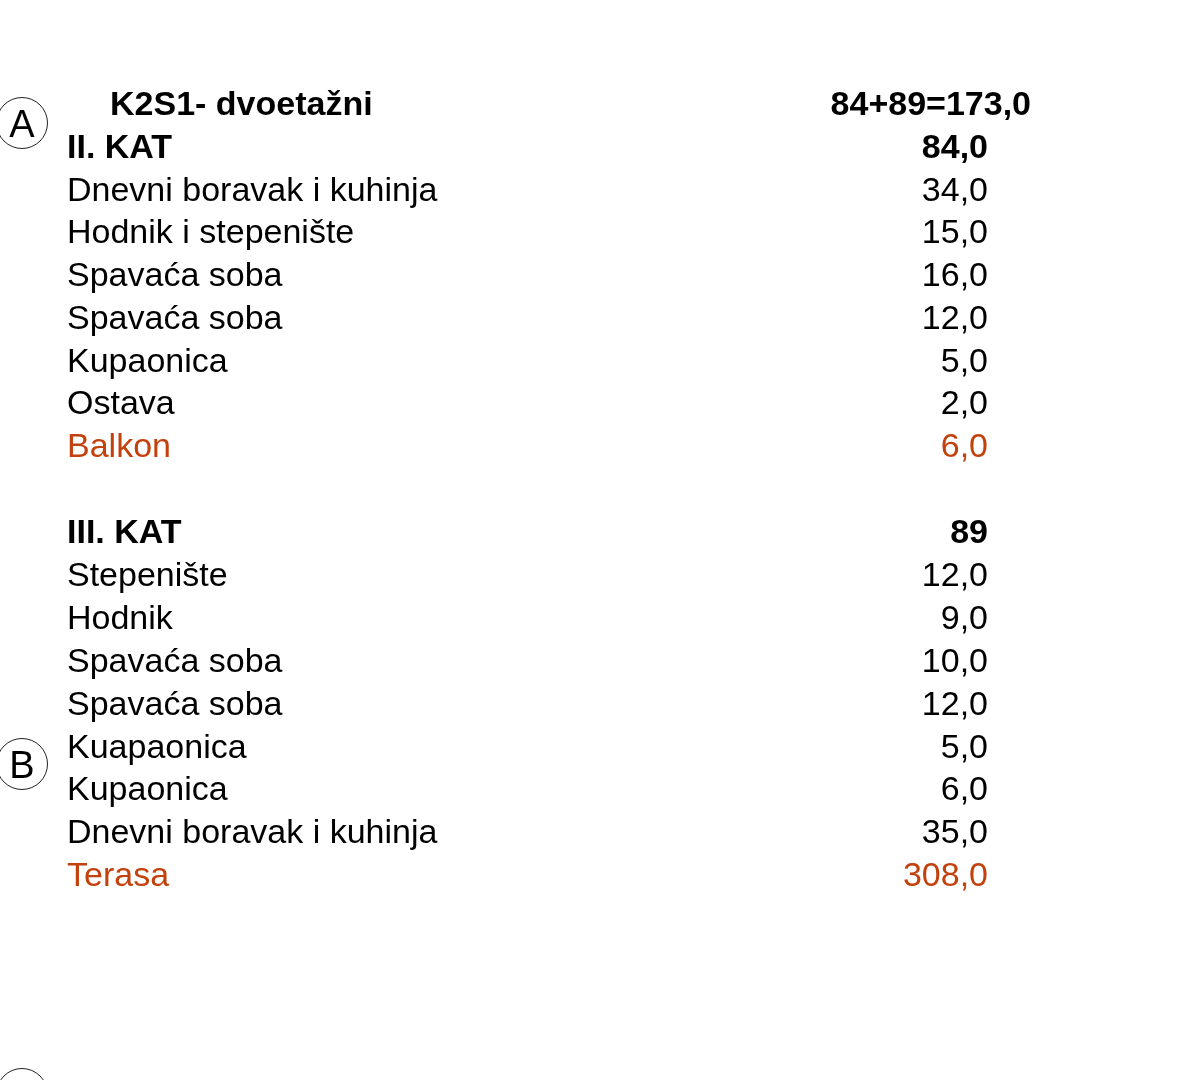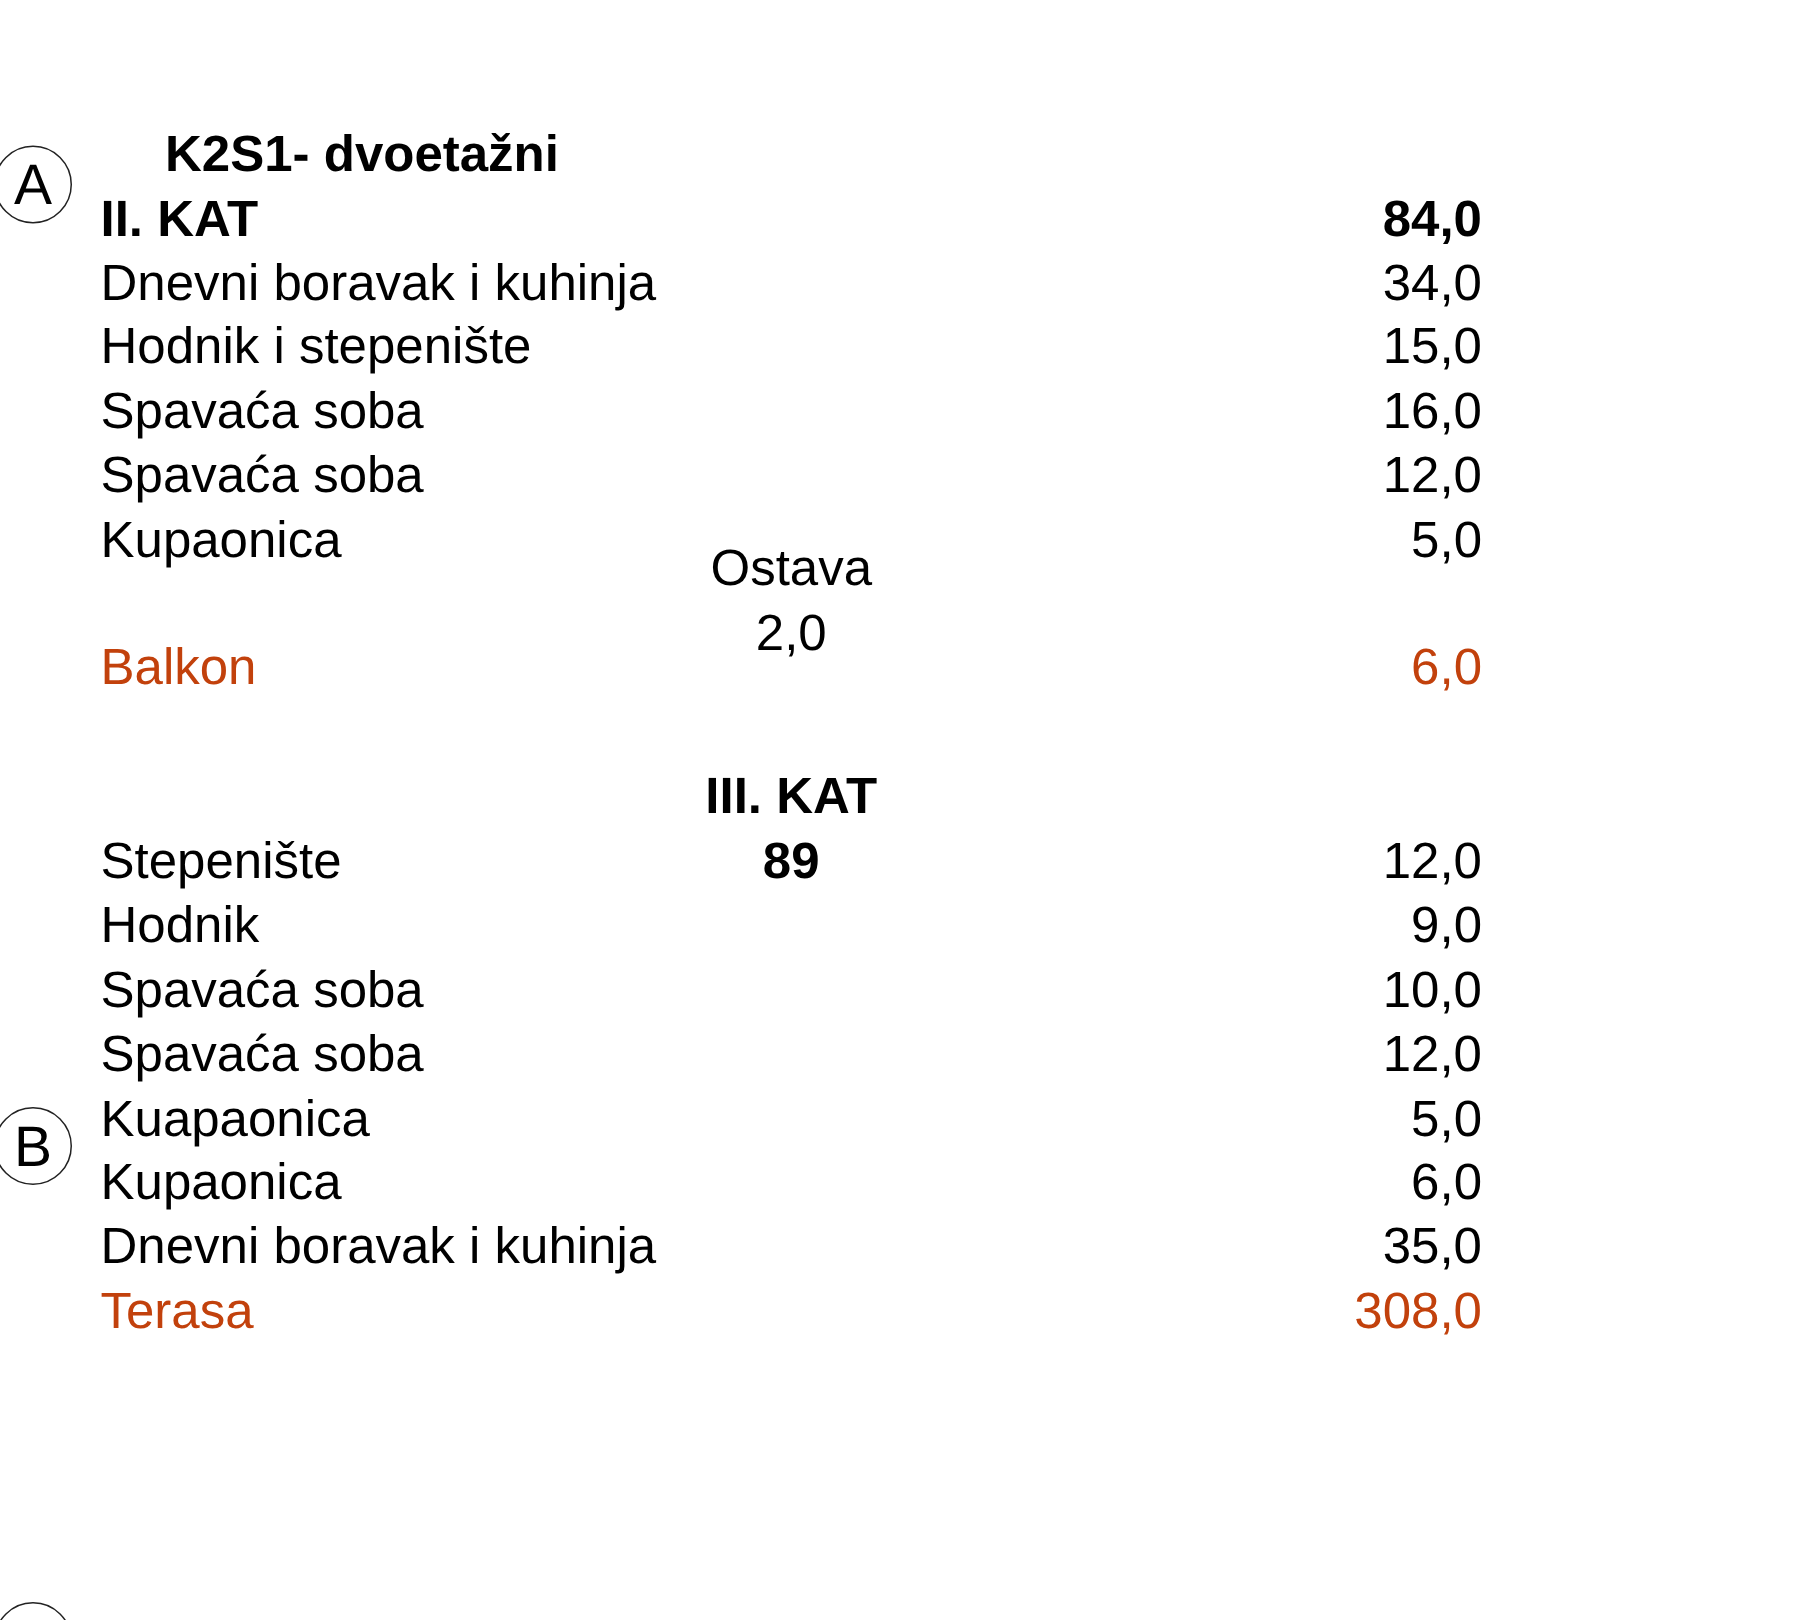--- a/index.html
+++ b/index.html
@@ -16,20 +16,21 @@
   </style>
 </head>
 <body>
 
 <div id="doc">
     <div class="marker" style="left: -4px; top: 97px;">A</div>
     <div class="marker" style="left: -4px; top: 738px;">B</div>
     <div class="marker" style="left: -4px; top: 1068px;"></div>
     <div class="row bold" style="top: 82px; margin-left: 43px;">
       <span>K2S1- dvoetažni</span>
+      <span>84+89=173,0</span>
     </div>
     <div class="row bold" style="top: 125px;">
       <span>II. KAT</span>
       <span>84,0</span>
     </div>
     <div class="row" style="top: 168px;">
       <span>Dnevni boravak i kuhinja</span>
       <span>34,0</span>
     </div>
     <div class="row" style="top: 210px;">
@@ -41,29 +42,29 @@
       <span>16,0</span>
     </div>
     <div class="row" style="top: 296px;">
       <span>Spavaća soba</span>
       <span>12,0</span>
     </div>
     <div class="row" style="top: 339px;">
       <span>Kupaonica</span>
       <span>5,0</span>
     </div>
-    <div class="row" style="top: 358px; flex-direction: column;">
+    <div class="row" style="top: 381px;">
       <span>Ostava</span>
       <span>2,0</span>
     </div>
     <div class="row muted" style="top: 424px;">
       <span>Balkon</span>
       <span>6,0</span>
     </div>
-    <div class="row bold" style="top: 510px; flex-direction: column;">
+    <div class="row bold" style="top: 510px;">
       <span>III. KAT</span>
       <span>89</span>
     </div>
     <div class="row" style="top: 553px;">
       <span>Stepenište</span>
       <span>12,0</span>
     </div>
     <div class="row" style="top: 596px;">
       <span>Hodnik</span>
       <span>9,0</span>

